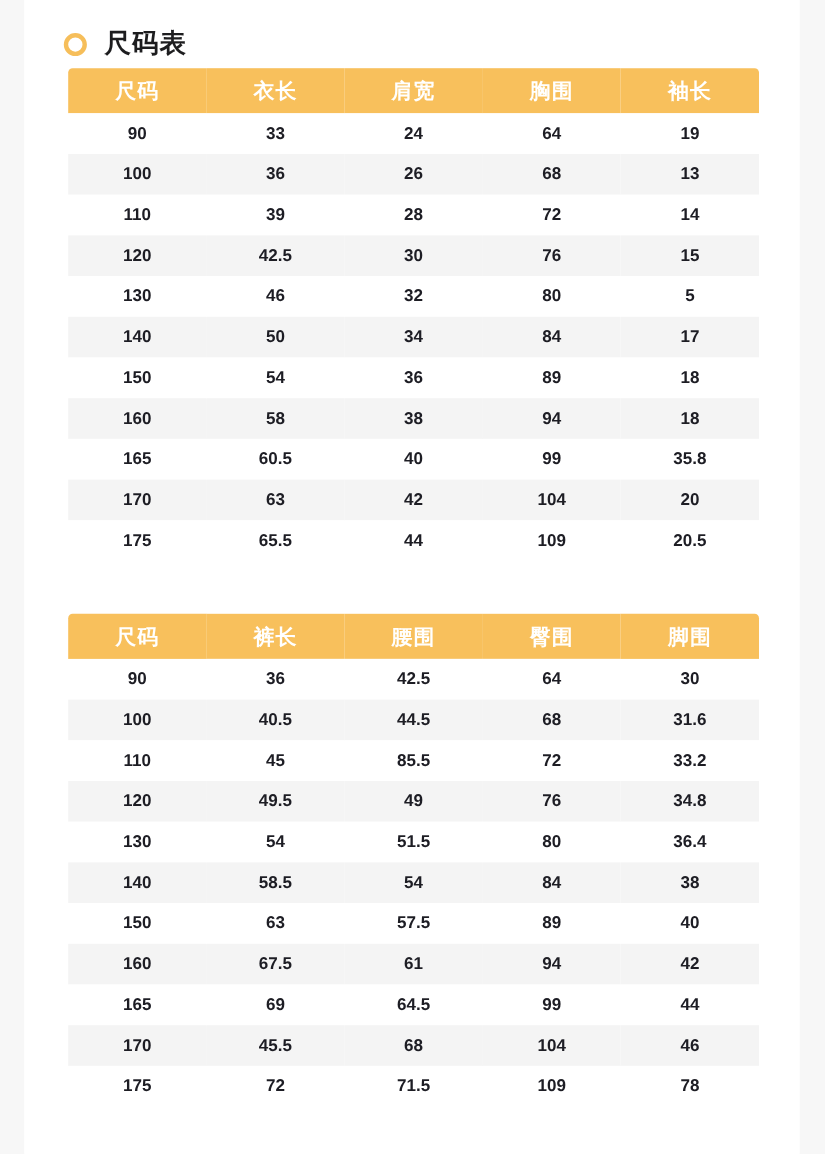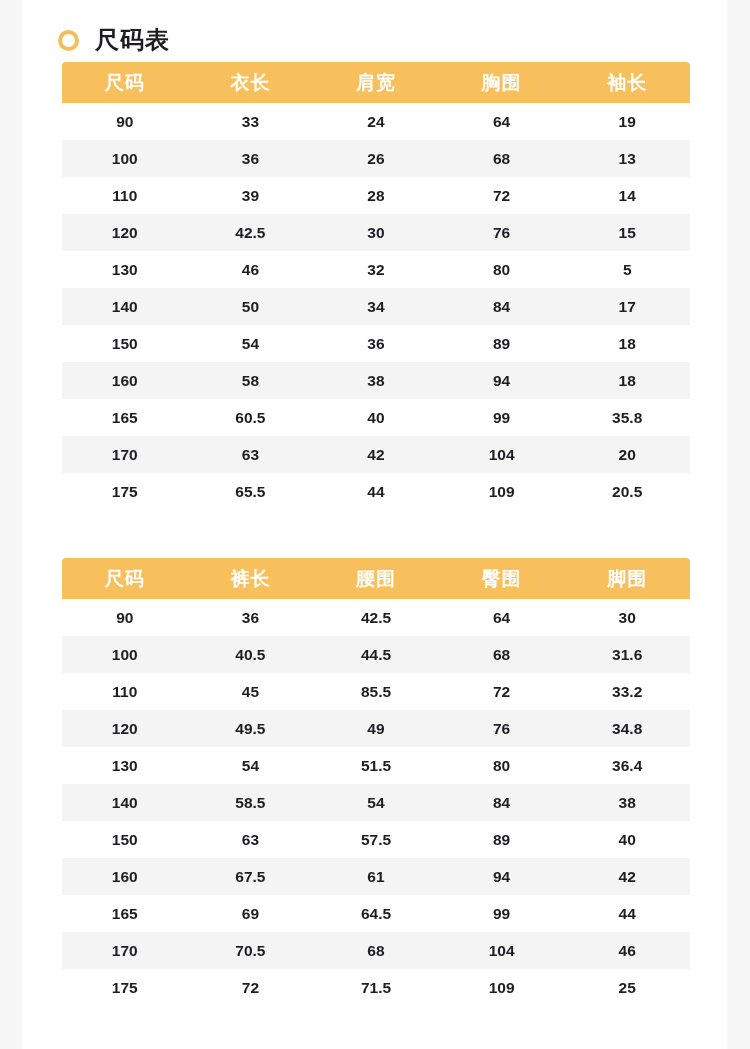--- a/index.html
+++ b/index.html
@@ -274,31 +274,31 @@
             </tr>
             <tr>
               <td>165</td>
               <td>69</td>
               <td>64.5</td>
               <td>99</td>
               <td>44</td>
             </tr>
             <tr>
               <td>170</td>
-              <td>70.5</td>
+              <td>45.5</td>
               <td>68</td>
               <td>104</td>
               <td>46</td>
             </tr>
             <tr>
               <td>175</td>
               <td>72</td>
               <td>71.5</td>
               <td>109</td>
-              <td>25</td>
+              <td>78</td>
             </tr>
           </tbody>
       </table>
     </div>
 
 
   </div>
 </div>
 
 </body></html>

